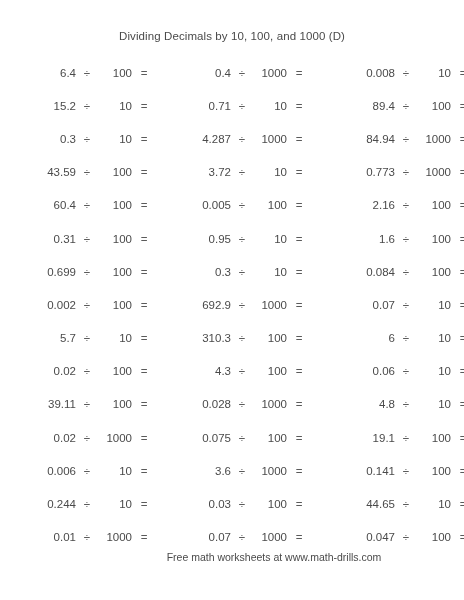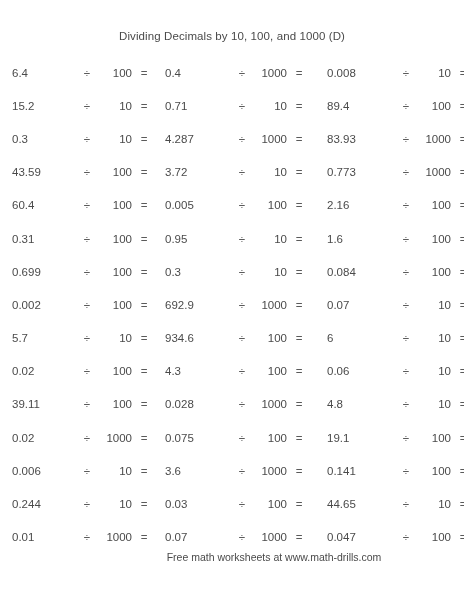--- a/index.html
+++ b/index.html
@@ -55,20 +55,21 @@
     white-space: nowrap;
   }
 
   
   .col-1 { width: 155px; padding-left: 0px; }
   .col-2 { width: 150px; padding-left: 0px; }
   .col-3 { width: 159px; padding-left: 0px; }
 
   .dividend {
     flex: 0 0 auto;
+    text-align: right;
   }
   .col-1 .dividend { width: 64px; padding-left: 12px; }
   .col-2 .dividend { width: 66px; padding-left: 10px; }
   .col-3 .dividend { width: 68px; padding-left: 22px; }
 
   .op-divide {
     flex: 0 0 auto;
     width: 22px;
     text-align: center;
     color: #5a5a5a;
@@ -166,21 +167,21 @@
           <span class="answer-blank"></span>
         </div>
         <div class="problem col-2">
           <span class="dividend">4.287</span>
           <span class="op-divide">÷</span>
           <span class="divisor">1000</span>
           <span class="op-equals">=</span>
           <span class="answer-blank"></span>
         </div>
         <div class="problem col-3">
-          <span class="dividend">83.93</span>
+          <span class="dividend">84.94</span>
           <span class="op-divide">÷</span>
           <span class="divisor">1000</span>
           <span class="op-equals">=</span>
           <span class="answer-blank"></span>
         </div>
       </div>
       <div class="problem-row">
         <div class="problem col-1">
           <span class="dividend">43.59</span>
           <span class="op-divide">÷</span>
@@ -297,21 +298,21 @@
       </div>
       <div class="problem-row">
         <div class="problem col-1">
           <span class="dividend">5.7</span>
           <span class="op-divide">÷</span>
           <span class="divisor">10</span>
           <span class="op-equals">=</span>
           <span class="answer-blank"></span>
         </div>
         <div class="problem col-2">
-          <span class="dividend">934.6</span>
+          <span class="dividend">310.3</span>
           <span class="op-divide">÷</span>
           <span class="divisor">100</span>
           <span class="op-equals">=</span>
           <span class="answer-blank"></span>
         </div>
         <div class="problem col-3">
           <span class="dividend">6</span>
           <span class="op-divide">÷</span>
           <span class="divisor">10</span>
           <span class="op-equals">=</span>

